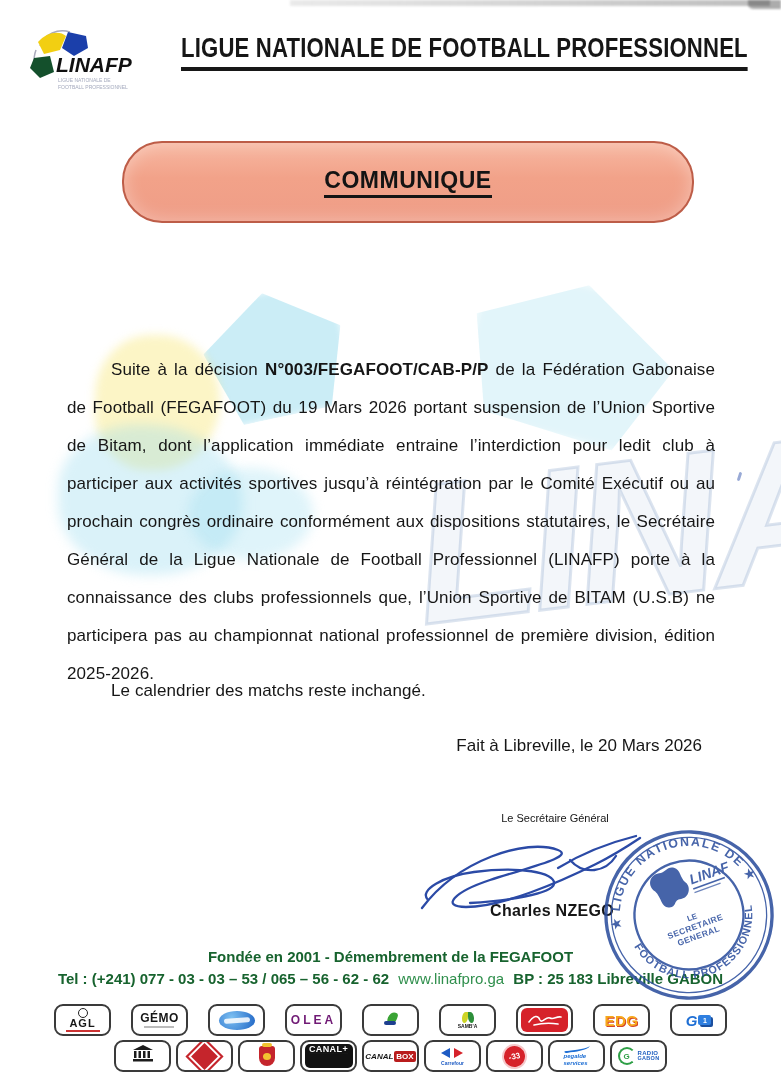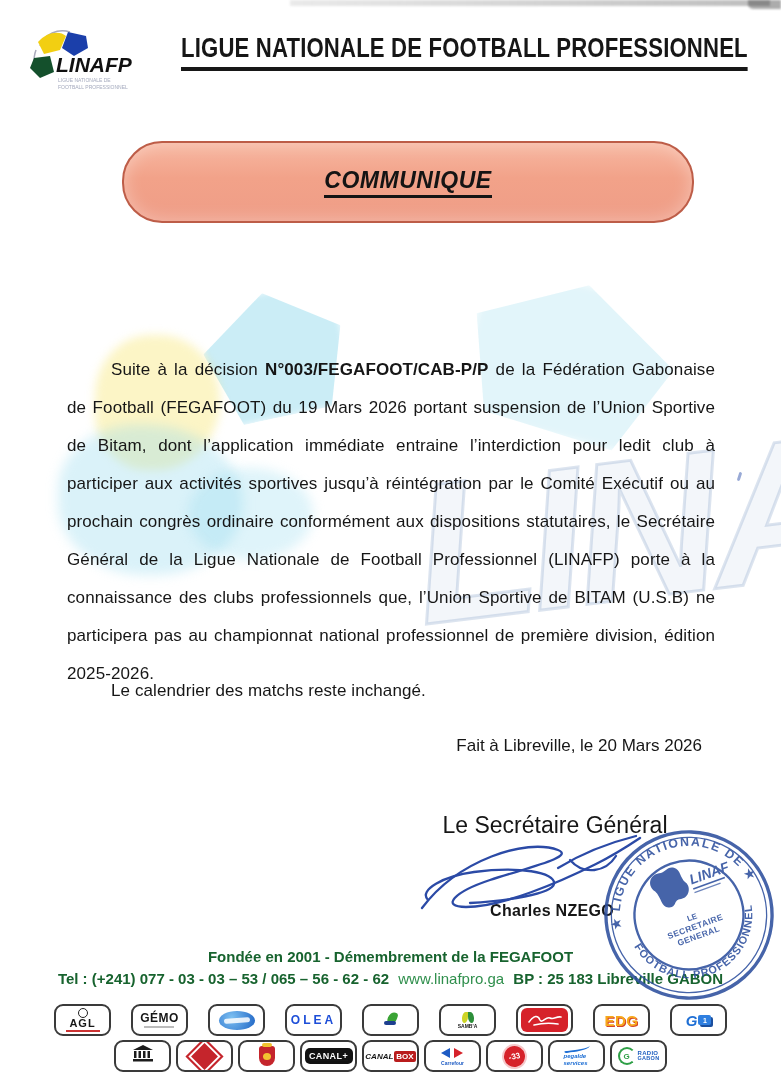--- a/index.html
+++ b/index.html
@@ -18,37 +18,37 @@
   .title-wrap{left:181px;top:33px;}
   .title-inner{display:inline-block;white-space:nowrap;font-size:27px;font-weight:bold;letter-spacing:.2px;
     transform:scaleX(.82);transform-origin:left center;border-bottom:4px solid #171717;padding-bottom:3px;}
 
   
   .banner{left:122px;top:141px;width:568px;height:78px;border-radius:40px;
     background:linear-gradient(180deg,#f7b7a1 0%,#f2a289 45%,#ef9d87 100%);
     border:2px solid #bd5d48;box-shadow:inset 0 0 18px rgba(255,255,255,.35);
     display:flex;align-items:center;justify-content:center;}
   .banner-label{font-size:23px;font-weight:bold;letter-spacing:.5px;color:#141414;
-    border-bottom:3px solid #141414;padding-bottom:1px;font-style:italic;}
+    border-bottom:3px solid #141414;padding-bottom:1px;}
 
   
   .line{font-size:16.5px;font-weight:bold;}
   .recipients{left:70px;top:253px;}
   .subject{left:70px;top:307px;}
   .ul{border-bottom:2px solid #161616;padding-bottom:1px;}
   .line .val{margin-left:6px;}
 
   .body-p{position:absolute;left:67px;width:648px;margin:0;font-size:17px;line-height:38px;
     text-align:justify;text-indent:44px;letter-spacing:.1px;}
   .p1{top:351px;}
   .p2{top:672px;text-align:left;}
   .b{font-weight:bold;}
 
   .place-date{left:0;top:736px;width:702px;text-align:right;font-size:17px;}
-  .sig-title{left:428px;top:812px;width:254px;text-align:center;font-size:23px;}
+  .sig-title{left:428px;top:812px;width:254px;text-align:center;font-size:11px;}
   .signature-svg{left:408px;top:830px;width:242px;height:106px;}
   .sig-name{left:426px;top:902px;width:252px;text-align:center;font-size:16px;font-weight:bold;letter-spacing:.3px;}
 
   
   .stamp{left:600px;top:826px;width:178px;height:178px;transform:rotate(-20deg);opacity:.88;}
 
   
   .wm{z-index:0;}
   .wm-pent1{left:205px;top:292px;width:140px;height:125px;background:rgba(140,215,235,.45);
     clip-path:polygon(50% 0,100% 38%,82% 100%,18% 100%,0 38%);filter:blur(3px);transform:rotate(-12deg);}
@@ -76,21 +76,21 @@
   .agl-txt{font-size:11px;font-weight:900;letter-spacing:1px;}
   .agl-bar{width:34px;height:2px;background:#c33;margin-top:1px;}
 
   .gemo-txt{font-size:12px;font-weight:900;letter-spacing:.5px;}
   .lg-gemo{display:flex;flex-direction:column;align-items:center;line-height:1;}
   .gemo-bar{width:30px;height:1.5px;background:#bbb;margin-top:2px;}
 
   .blue-oval{width:36px;height:19px;border-radius:50%;background:radial-gradient(circle at 35% 35%,#7cc0f2,#1d63c4);position:relative;}
   .blue-oval::after{content:"";position:absolute;left:5px;top:7px;width:26px;height:5px;border-radius:3px;background:rgba(255,255,255,.85);transform:rotate(-4deg);}
 
-  .olea-txt{font-size:12px;font-weight:700;letter-spacing:3px;color:#1d4ed8;}
+  .olea-txt{font-size:12px;font-weight:700;letter-spacing:3px;color:#701a75;}
 
   .green-fig{width:14px;height:16px;position:relative;}
   .green-fig::before{content:"";position:absolute;left:4px;top:0;width:9px;height:12px;background:#3aa335;border-radius:70% 30% 60% 40%;transform:rotate(18deg);}
   .green-fig::after{content:"";position:absolute;left:0;top:9px;width:12px;height:4px;background:#1d3f8f;border-radius:2px;}
 
   .lg-samba{display:flex;flex-direction:column;align-items:center;line-height:1;}
   .samba-leaf{width:12px;height:11px;position:relative;}
   .samba-leaf::before{content:"";position:absolute;left:0;top:0;width:6px;height:11px;background:#cdd426;border-radius:60% 0 60% 40%;}
   .samba-leaf::after{content:"";position:absolute;left:6px;top:0;width:6px;height:11px;background:#2d8f3a;border-radius:0 60% 40% 60%;}
   .samba-txt{font-size:5px;font-weight:900;margin-top:1px;}
@@ -106,21 +106,21 @@
     display:flex;align-items:center;justify-content:center;box-shadow:2px 2px 0 #1b4f9e;}
 
   .lg-ministry svg{width:22px;height:18px;}
 
   .red-diamond{width:19px;height:19px;background:#c5252c;border:2px solid #fff;outline:2px solid #c5252c;transform:rotate(45deg);}
 
   .red-crest{width:16px;height:20px;background:#c5252c;border-radius:3px 3px 8px 8px;position:relative;}
   .red-crest::before{content:"";position:absolute;left:3px;top:-3px;width:10px;height:4px;background:#f2c230;border-radius:2px;}
   .red-crest::after{content:"";position:absolute;left:4px;top:7px;width:8px;height:7px;background:#f2c230;border-radius:50%;}
 
-  .canalplus-box{width:48px;height:16px;background:#121212;border-radius:5px;display:flex;align-items:center;justify-content:center;text-decoration:underline;}
+  .canalplus-box{width:48px;height:24px;background:#121212;border-radius:5px;display:flex;align-items:flex-start;justify-content:center;text-decoration:underline;}
   .canalplus-txt{color:#fff;font-size:9px;font-weight:900;letter-spacing:.4px;}
 
   .lg-canalbox{display:flex;align-items:center;gap:1px;}
   .canalbox-txt1{font-size:8px;font-weight:900;font-style:italic;}
   .canalbox-txt2{font-size:8px;font-weight:900;color:#fff;background:#b91c1c;padding:1px 2px;border-radius:2px;}
 
   .lg-carrefour{display:flex;flex-direction:column;align-items:center;line-height:1;}
   .carr-sym{width:22px;height:13px;position:relative;}
   .carr-sym::before{content:"";position:absolute;left:0;top:1px;border-top:5.5px solid transparent;border-bottom:5.5px solid transparent;border-right:9px solid #1d5bc4;}
   .carr-sym::after{content:"";position:absolute;right:0;top:1px;border-top:5.5px solid transparent;border-bottom:5.5px solid transparent;border-left:9px solid #d6222a;}

